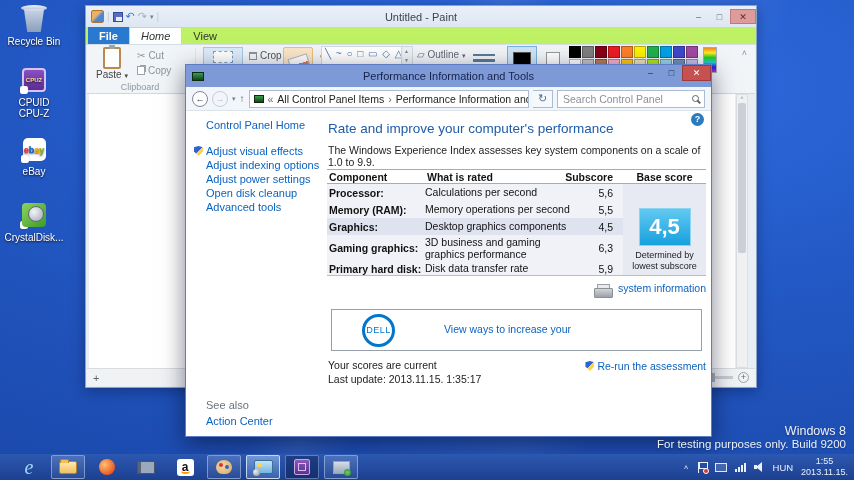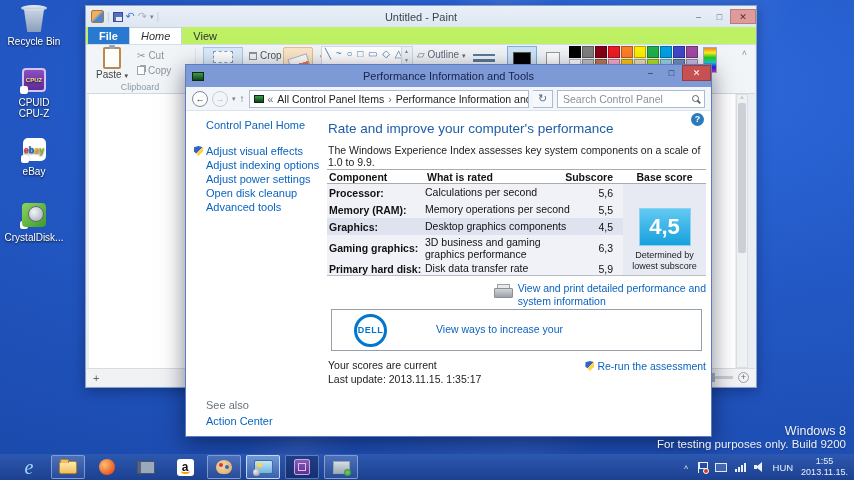--- a/index.html
+++ b/index.html
@@ -154,22 +154,22 @@
   .score-box{width:52px;height:38px;margin:24px auto 4px;border:1px solid #8cd4f0;
     background:linear-gradient(#62c9f2,#17a0dd);color:#fff;font-size:22px;font-weight:bold;
     display:flex;align-items:center;justify-content:center;}
   .score-note{font-size:9px;color:#222;line-height:1.2;}
   .print-row{position:absolute;top:171px;right:0;display:flex;gap:7px;align-items:flex-start;}
   .printer{width:17px;height:13px;position:relative;margin-top:2px;}
   .printer::before{content:"";position:absolute;left:3px;top:0;width:11px;height:4px;background:#e8eaec;border:1px solid #9aa0a6;}
   .printer::after{content:"";position:absolute;left:0;top:4px;width:17px;height:8px;background:linear-gradient(#d2d6da,#9ba1a8);border:1px solid #8a9096;border-radius:1px;}
   .print-txt{font-size:10.5px;line-height:1.25;}
   .dell-box{position:absolute;left:4px;top:198px;width:371px;height:42px;border:1px solid #979fa9;display:flex;align-items:center;}
-  .dell-logo{width:33px;height:33px;border:3px solid #0076ce;border-radius:50%;margin-left:22px;flex:none;
-    display:flex;align-items:center;justify-content:center;color:#0076ce;font-weight:bold;font-size:9px;letter-spacing:.5px;}
+  .dell-logo{width:33px;height:33px;border:3px solid #0076ce;border-radius:50%;margin-left:30px;flex:none;
+    display:flex;align-items:center;justify-content:center;color:#0076ce;font-weight:normal;font-size:9px;letter-spacing:.5px;}
   .dell-txt{margin-left:49px;font-size:10.5px;line-height:1.25;}
   .status-blk{position:absolute;left:1px;top:248px;font-size:10.5px;color:#1c1c1c;line-height:1.3;}
   .rerun{position:absolute;right:0;top:249px;font-size:10.5px;display:flex;align-items:center;}
   
   .taskbar{position:absolute;left:0;right:0;bottom:0;height:26px;
     background:linear-gradient(#2c58b0,#1d4090);display:flex;align-items:center;padding-left:12px;gap:5px;z-index:50;}
   .tbtn{width:34px;height:24px;display:flex;align-items:center;justify-content:center;border-radius:2px;border:1px solid transparent;}
   .tbtn.open{background:linear-gradient(rgba(255,255,255,.16),rgba(255,255,255,.05));border-color:rgba(195,215,250,.5);}
   .tbtn.active{background:linear-gradient(rgba(185,218,255,.5),rgba(125,175,240,.28));border-color:rgba(225,240,255,.8);}
   .tbtn.pressed{background:rgba(0,0,30,.28);border-color:rgba(160,190,240,.5);}
@@ -454,21 +454,20 @@
             <div class="score-box">4,5</div>
             <div class="score-note">
               <div>Determined by</div>
               <div>lowest subscore</div>
             </div>
           </div>
         </div>
         <div class="print-row">
           <span class="printer"></span>
           <div class="print-txt link">
-            <div>View and print detailed performance and</div>
             <div>system information</div>
           </div>
         </div>
         <div class="dell-box">
           <div class="dell-logo">DELL</div>
           <div class="dell-txt link">
             <div>View ways to increase your</div>
           </div>
         </div>
         <div class="status-blk">

